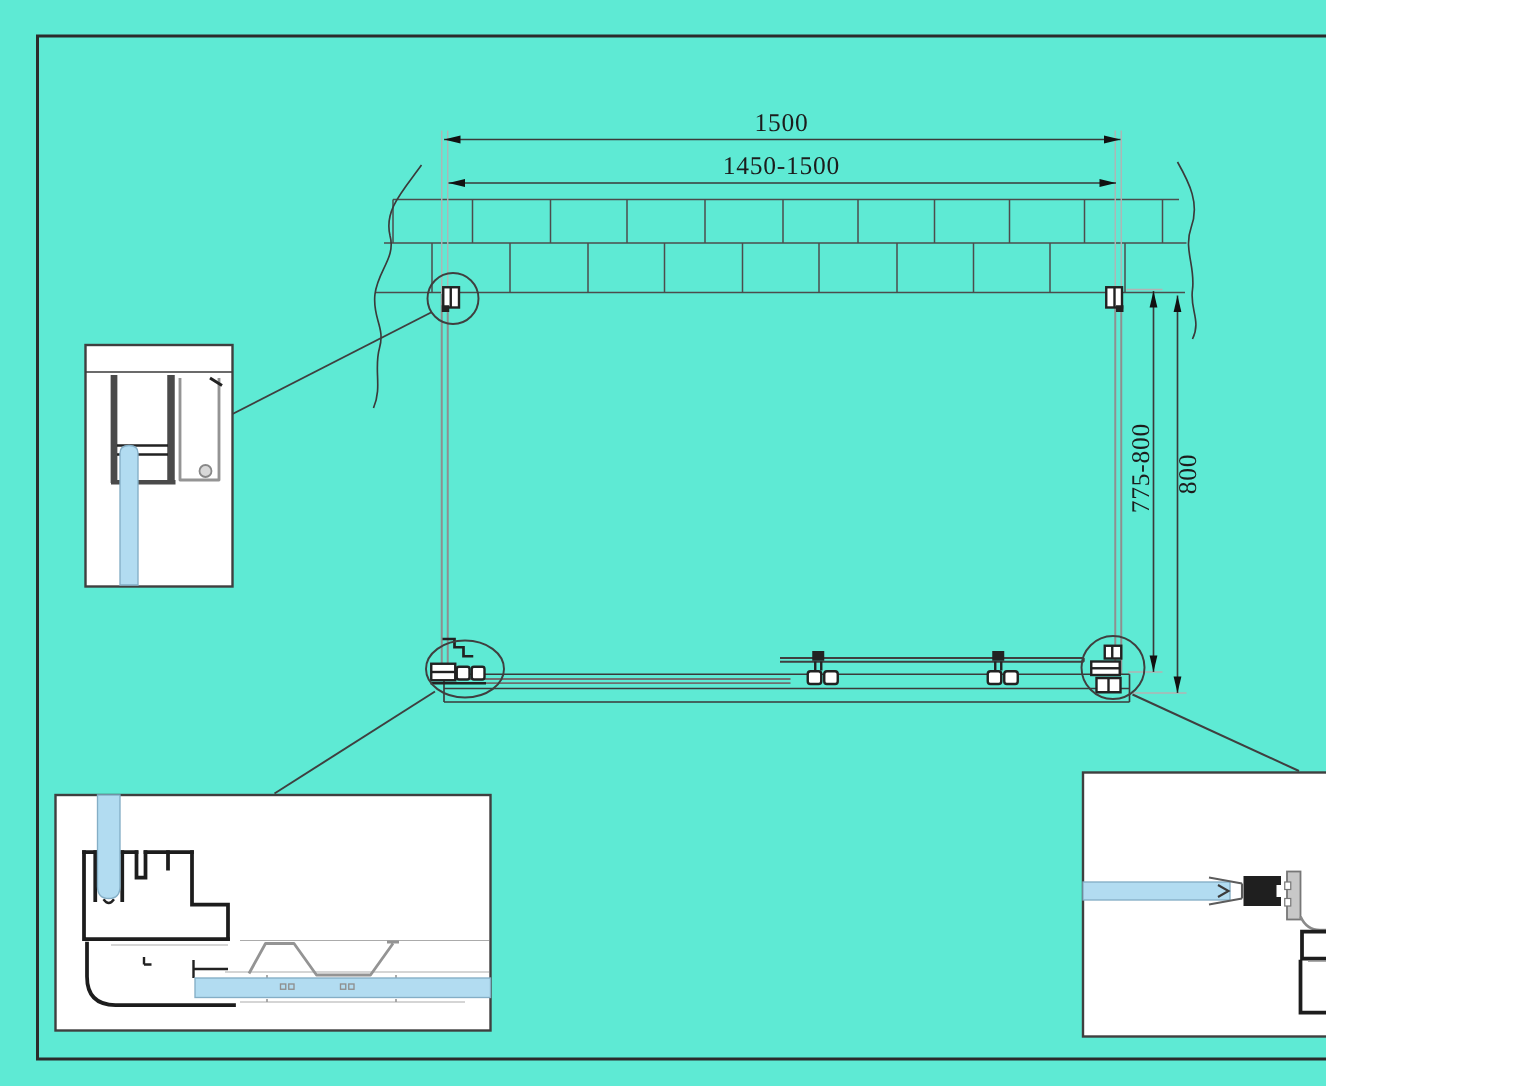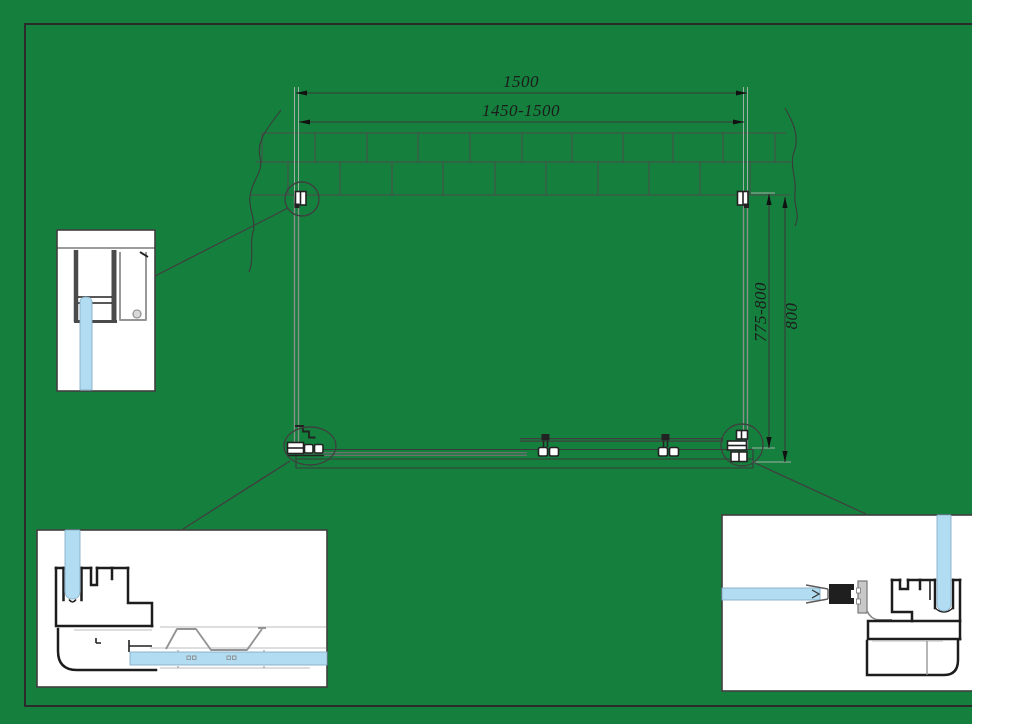--- a/index.html
+++ b/index.html
@@ -1,17 +1,17 @@
 <!DOCTYPE html>
 <html><head>
 <meta charset="utf-8">
 <style>
   html,body{margin:0;padding:0;background:#fff;}
-  .canvas{position:relative;width:972px;height:724px;background:#15803d;overflow:hidden;
-          font-family:"Liberation Serif", serif;font-style:italic;}
+  .canvas{position:relative;width:884px;height:724px;background:#5eead4;overflow:hidden;
+          font-family:"Liberation Serif", serif;}
   svg{position:absolute;left:0;top:0;}
   
   .thin  {stroke:#3a3a3a;stroke-width:1.1;fill:none;}
   .thin2 {stroke:#3f3f3f;stroke-width:1.3;fill:none;}
   .hair  {stroke:#b3b3b3;stroke-width:0.9;fill:none;}
   .wallln{stroke:#4c4c4c;stroke-width:1;fill:none;}
   .grayln{stroke:#8f8f8f;stroke-width:1.3;fill:none;}
   .grayth{stroke:#949494;stroke-width:1.9;fill:none;stroke-linejoin:round;}
   .grayhair{stroke:#ababab;stroke-width:0.8;fill:none;}
   .prof  {stroke:#1d1d1d;stroke-width:2.5;fill:none;stroke-linejoin:round;stroke-linecap:square;}

